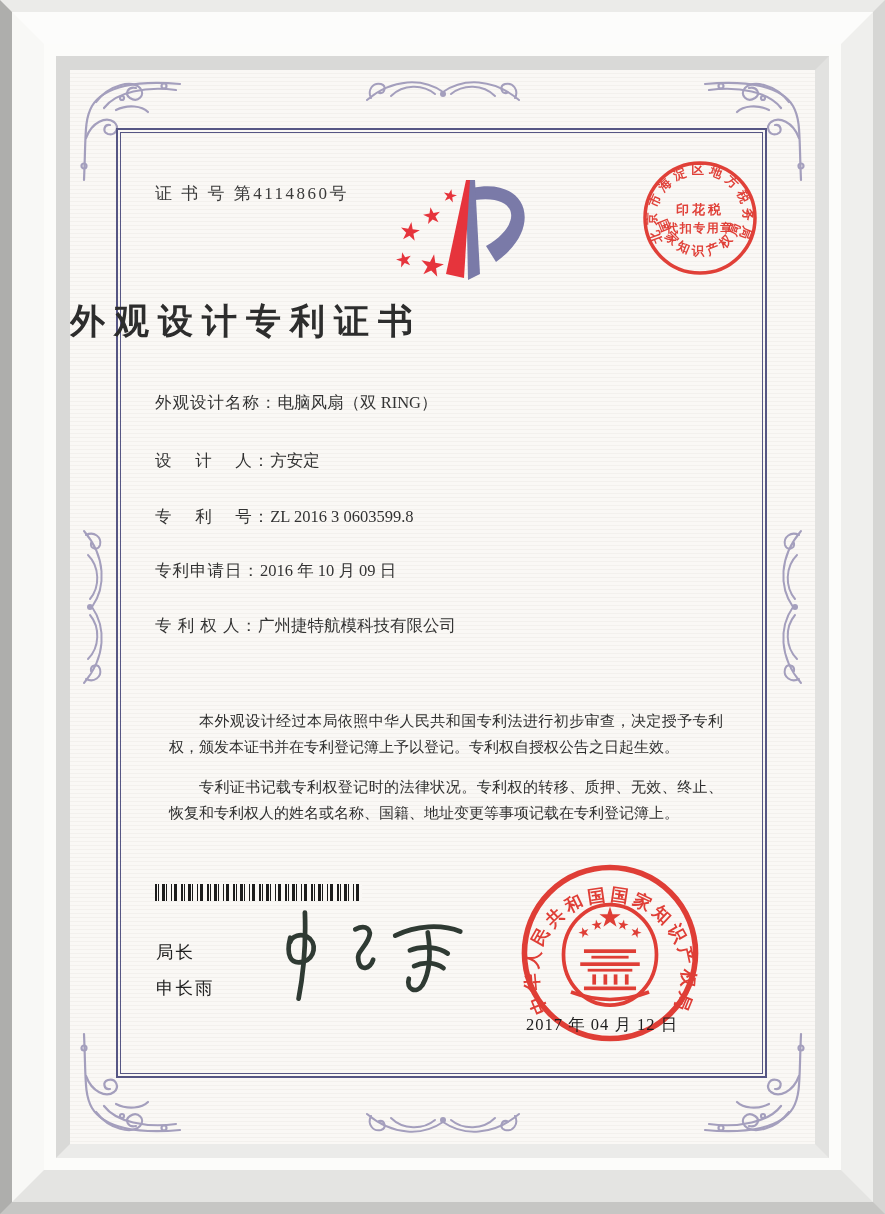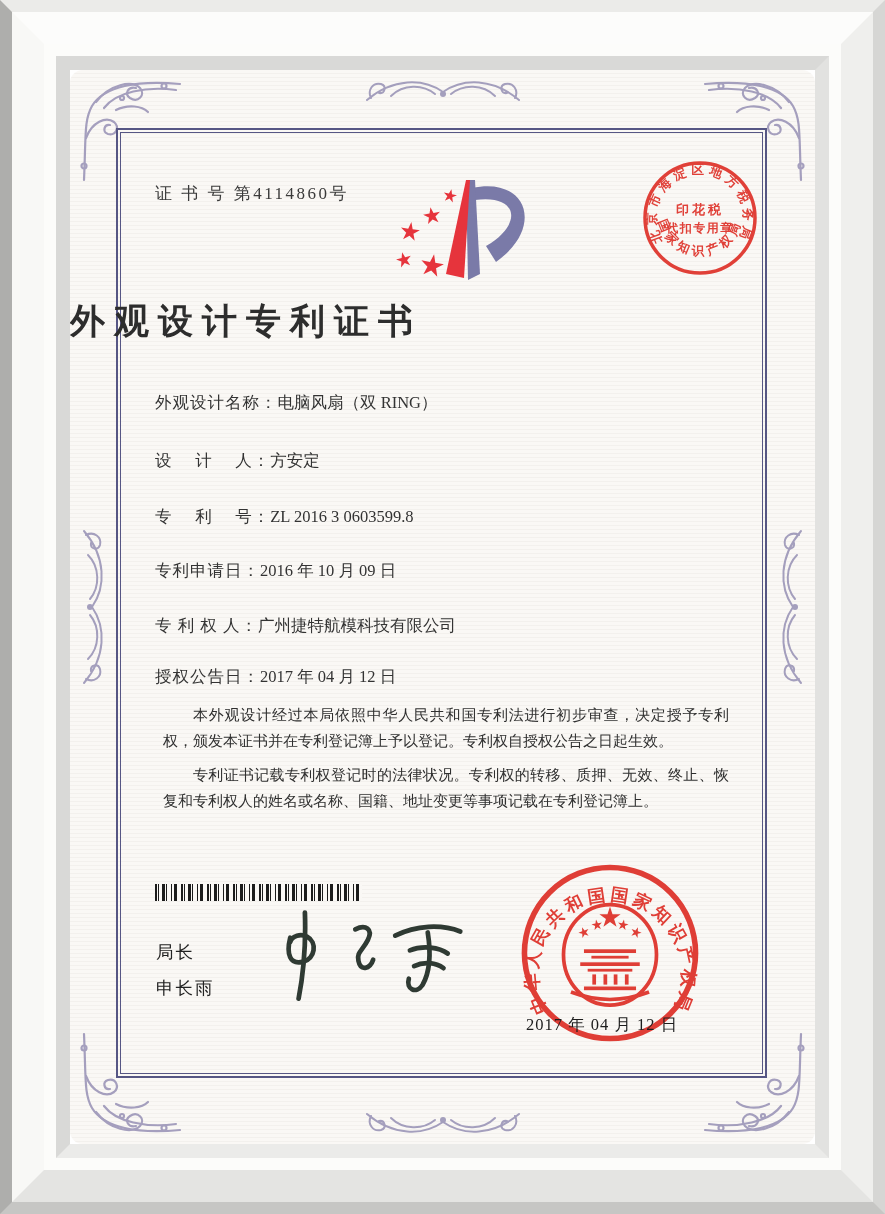--- a/index.html
+++ b/index.html
@@ -27,21 +27,20 @@
     width:100%;height:100%;box-sizing:border-box;
     border:14px solid;
     border-color:#d9d9d7 #e2e2e0 #ebebe9 #d9d9d7;
   }
   
   .page{
     position:relative;width:100%;height:100%;overflow:hidden;
     background:#faf8f5;
     background-image:repeating-linear-gradient(180deg,
       rgba(0,0,0,0) 0 3px, rgba(120,112,100,0.055) 3px 4px);
-    border-radius:13px;
   }
   .inner-border{
     position:absolute;left:46px;top:58px;right:48px;bottom:66px;
     border:2.5px solid #565684;pointer-events:none;
   }
   .inner-border::after{
     content:"";position:absolute;inset:2px;border:1px solid #565684;
   }
   
   .fl{position:absolute;color:#9690b4;opacity:.85;}
@@ -66,21 +65,21 @@
   }
   .field{
     position:absolute;left:85px;right:70px;
     font-size:16.5px;color:#333;white-space:nowrap;
   }
   .field .lab{letter-spacing:1px;}
   .paras{
     position:absolute;left:85px;right:78px;top:624px;
     font-size:15px;line-height:1.74;color:#2f2f2f;text-align:justify;
   }
-  .paras p{margin:8px;text-indent:2em;}
+  .paras p{margin:14px;text-indent:2em;}
   .barcode{
     position:absolute;left:85px;top:814px;width:207px;height:17px;
     background:repeating-linear-gradient(90deg,
       #1c1c1c 0 2px,#faf8f5 2px 3px,#1c1c1c 3px 4px,#faf8f5 4px 7px,
       #1c1c1c 7px 10px,#faf8f5 10px 11px,#1c1c1c 11px 12px,#faf8f5 12px 16px,
       #1c1c1c 16px 17px,#faf8f5 17px 19px,#1c1c1c 19px 22px,#faf8f5 22px 26px);
   }
   .sig-title{position:absolute;left:86px;top:870px;font-size:17.5px;color:#222;
     font-family:"Liberation Sans","DejaVu Sans",sans-serif;letter-spacing:2px;}
   .sig-name{position:absolute;left:86px;top:906px;font-size:17.5px;color:#222;
@@ -196,23 +195,20 @@
         <span class="lab">外观设计名称：</span><span>电脑风扇（双 RING）</span>
       </div>
       <div class="field" style="top:436px">
         <span class="lab">专　 利　 号：</span><span>ZL 2016 3 0603599.8</span>
       </div>
       <div class="field" style="top:490px">
         <span class="lab">专利申请日：</span><span>2016 年 10 月 09 日</span>
       </div>
       <div class="field" style="top:545px">
         <span class="lab">专 利 权 人：</span><span>广州捷特航模科技有限公司</span>
-      </div>
-      <div class="field" style="top:596px">
-        <span class="lab">授权公告日：</span><span>2017 年 04 月 12 日</span>
       </div>
 
       <div class="paras">
         <p>本外观设计经过本局依照中华人民共和国专利法进行初步审查，决定授予专利权，颁发本证书并在专利登记簿上予以登记。专利权自授权公告之日起生效。</p>
         <p>专利证书记载专利权登记时的法律状况。专利权的转移、质押、无效、终止、恢复和专利权人的姓名或名称、国籍、地址变更等事项记载在专利登记簿上。</p>
       </div>
 
       <div class="barcode"></div>
 
       <div class="sig-title">局长</div>

